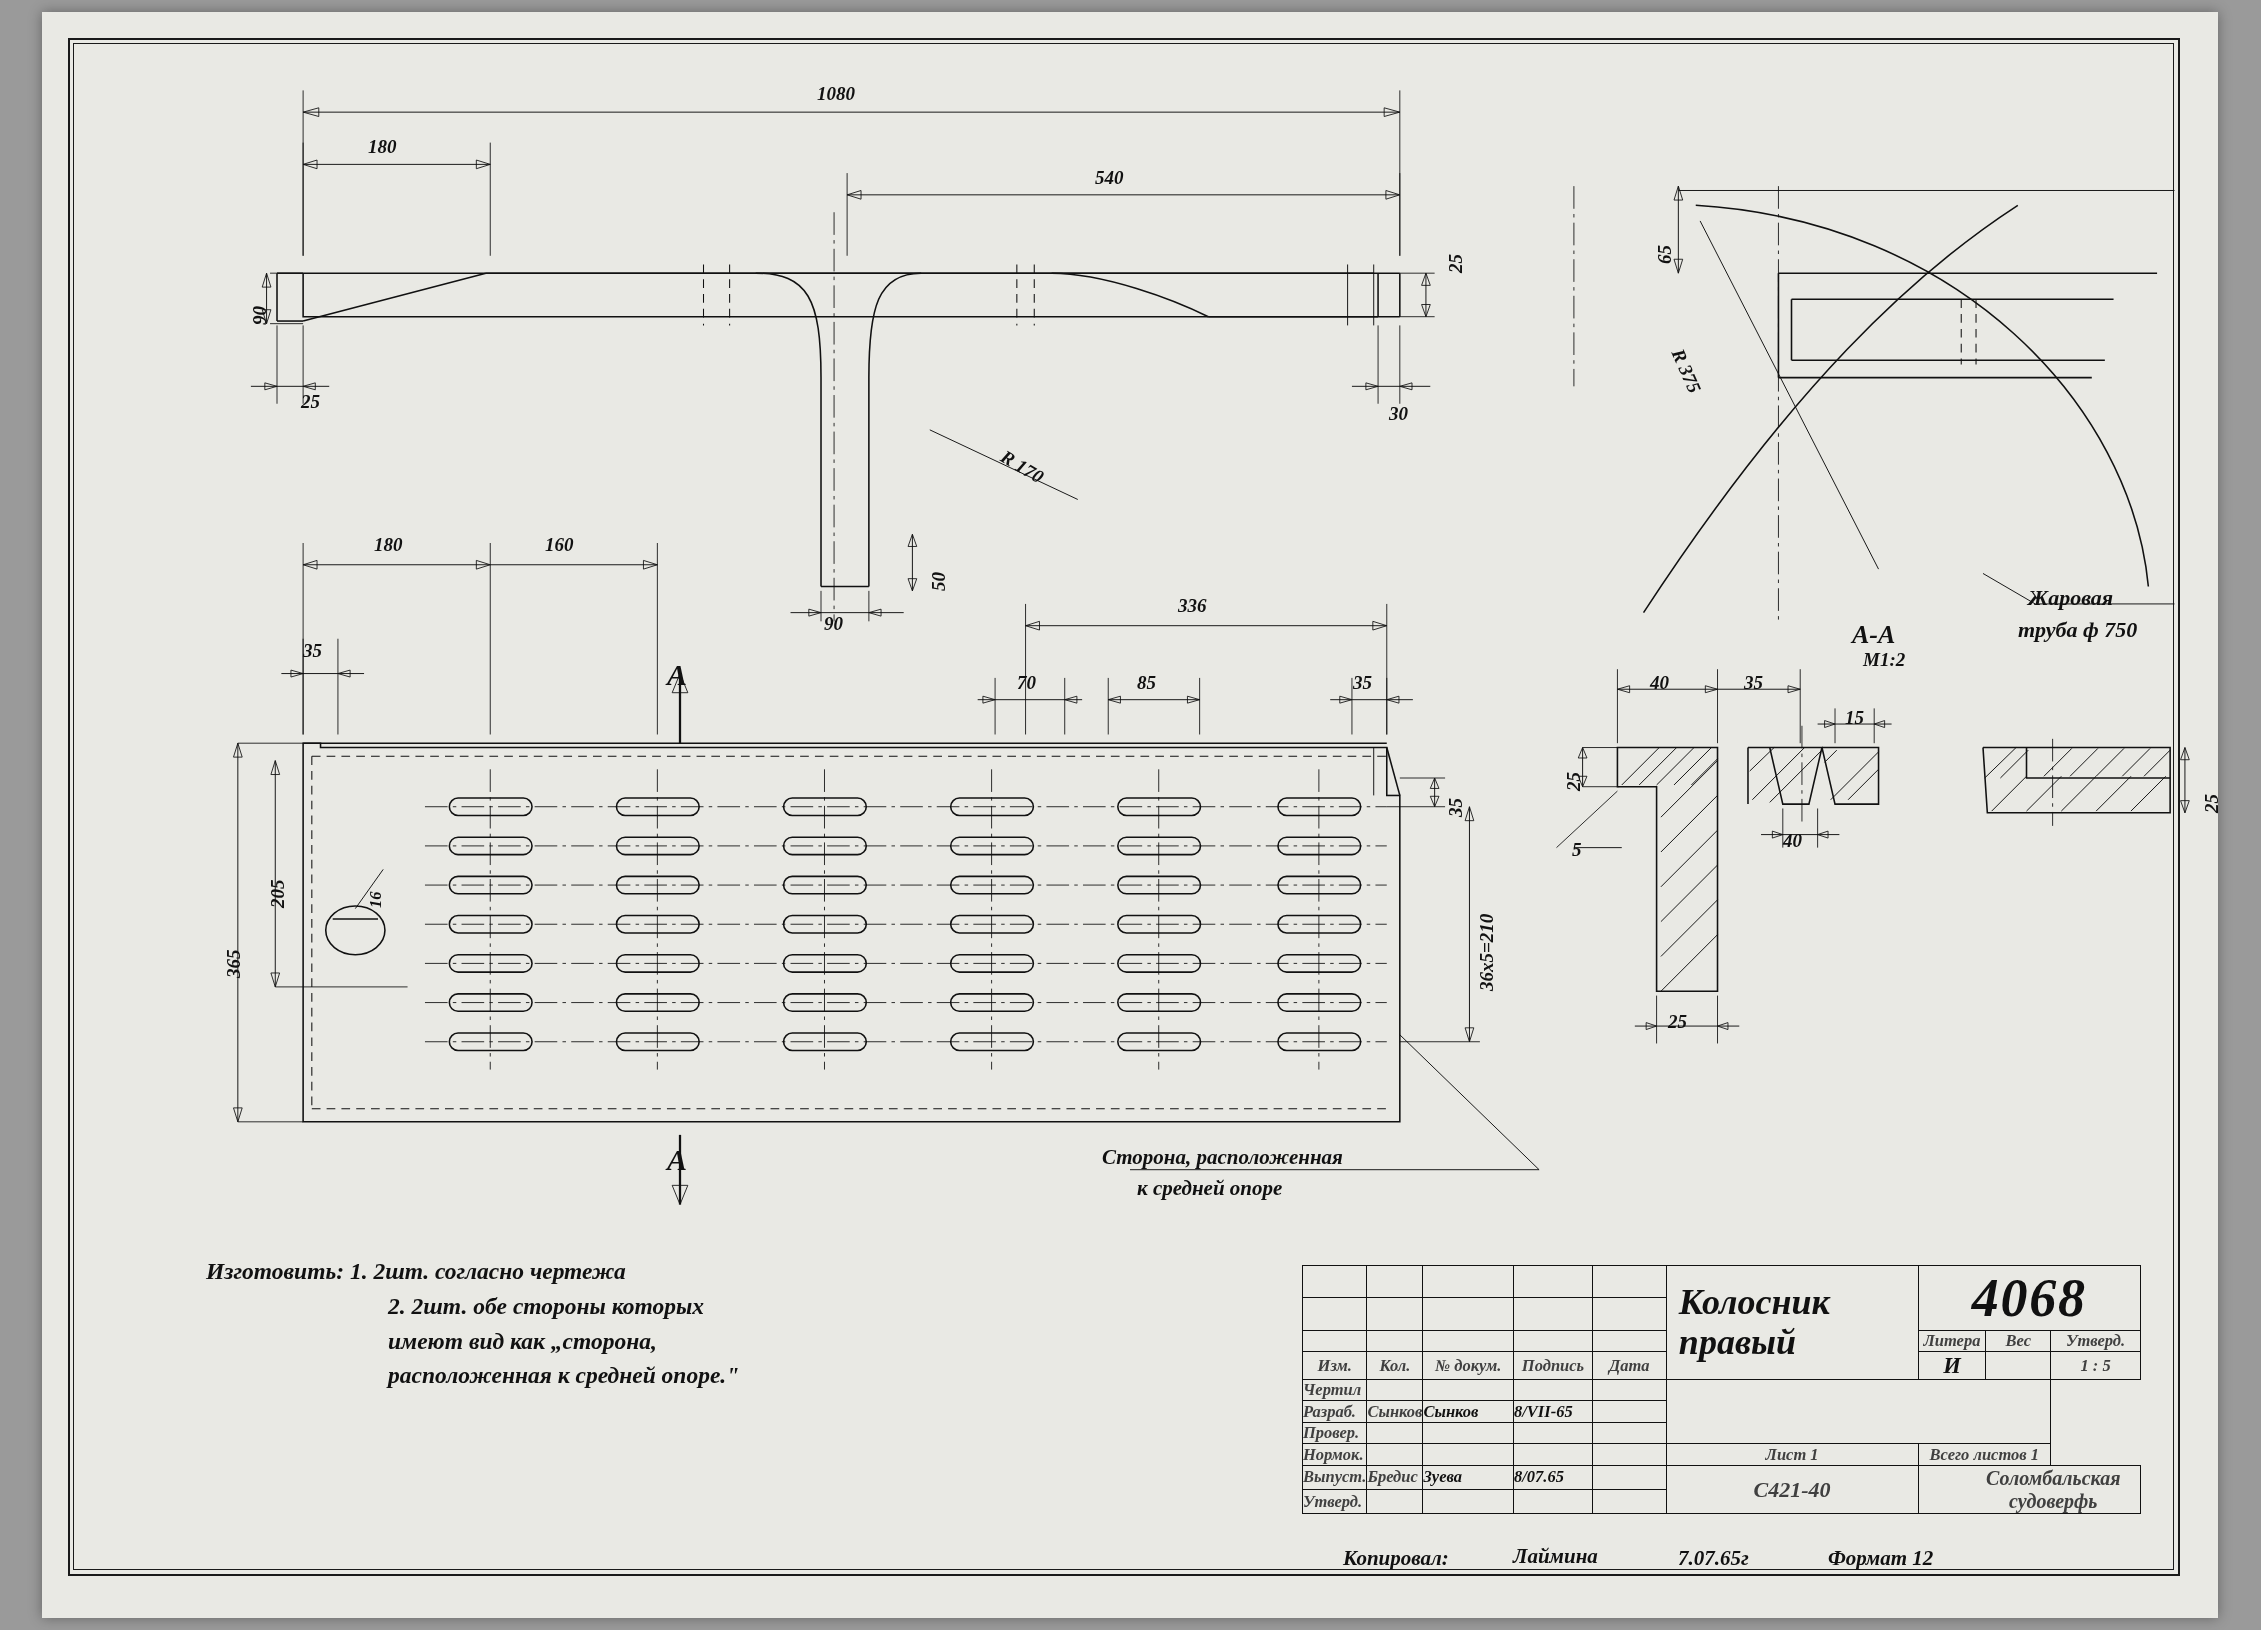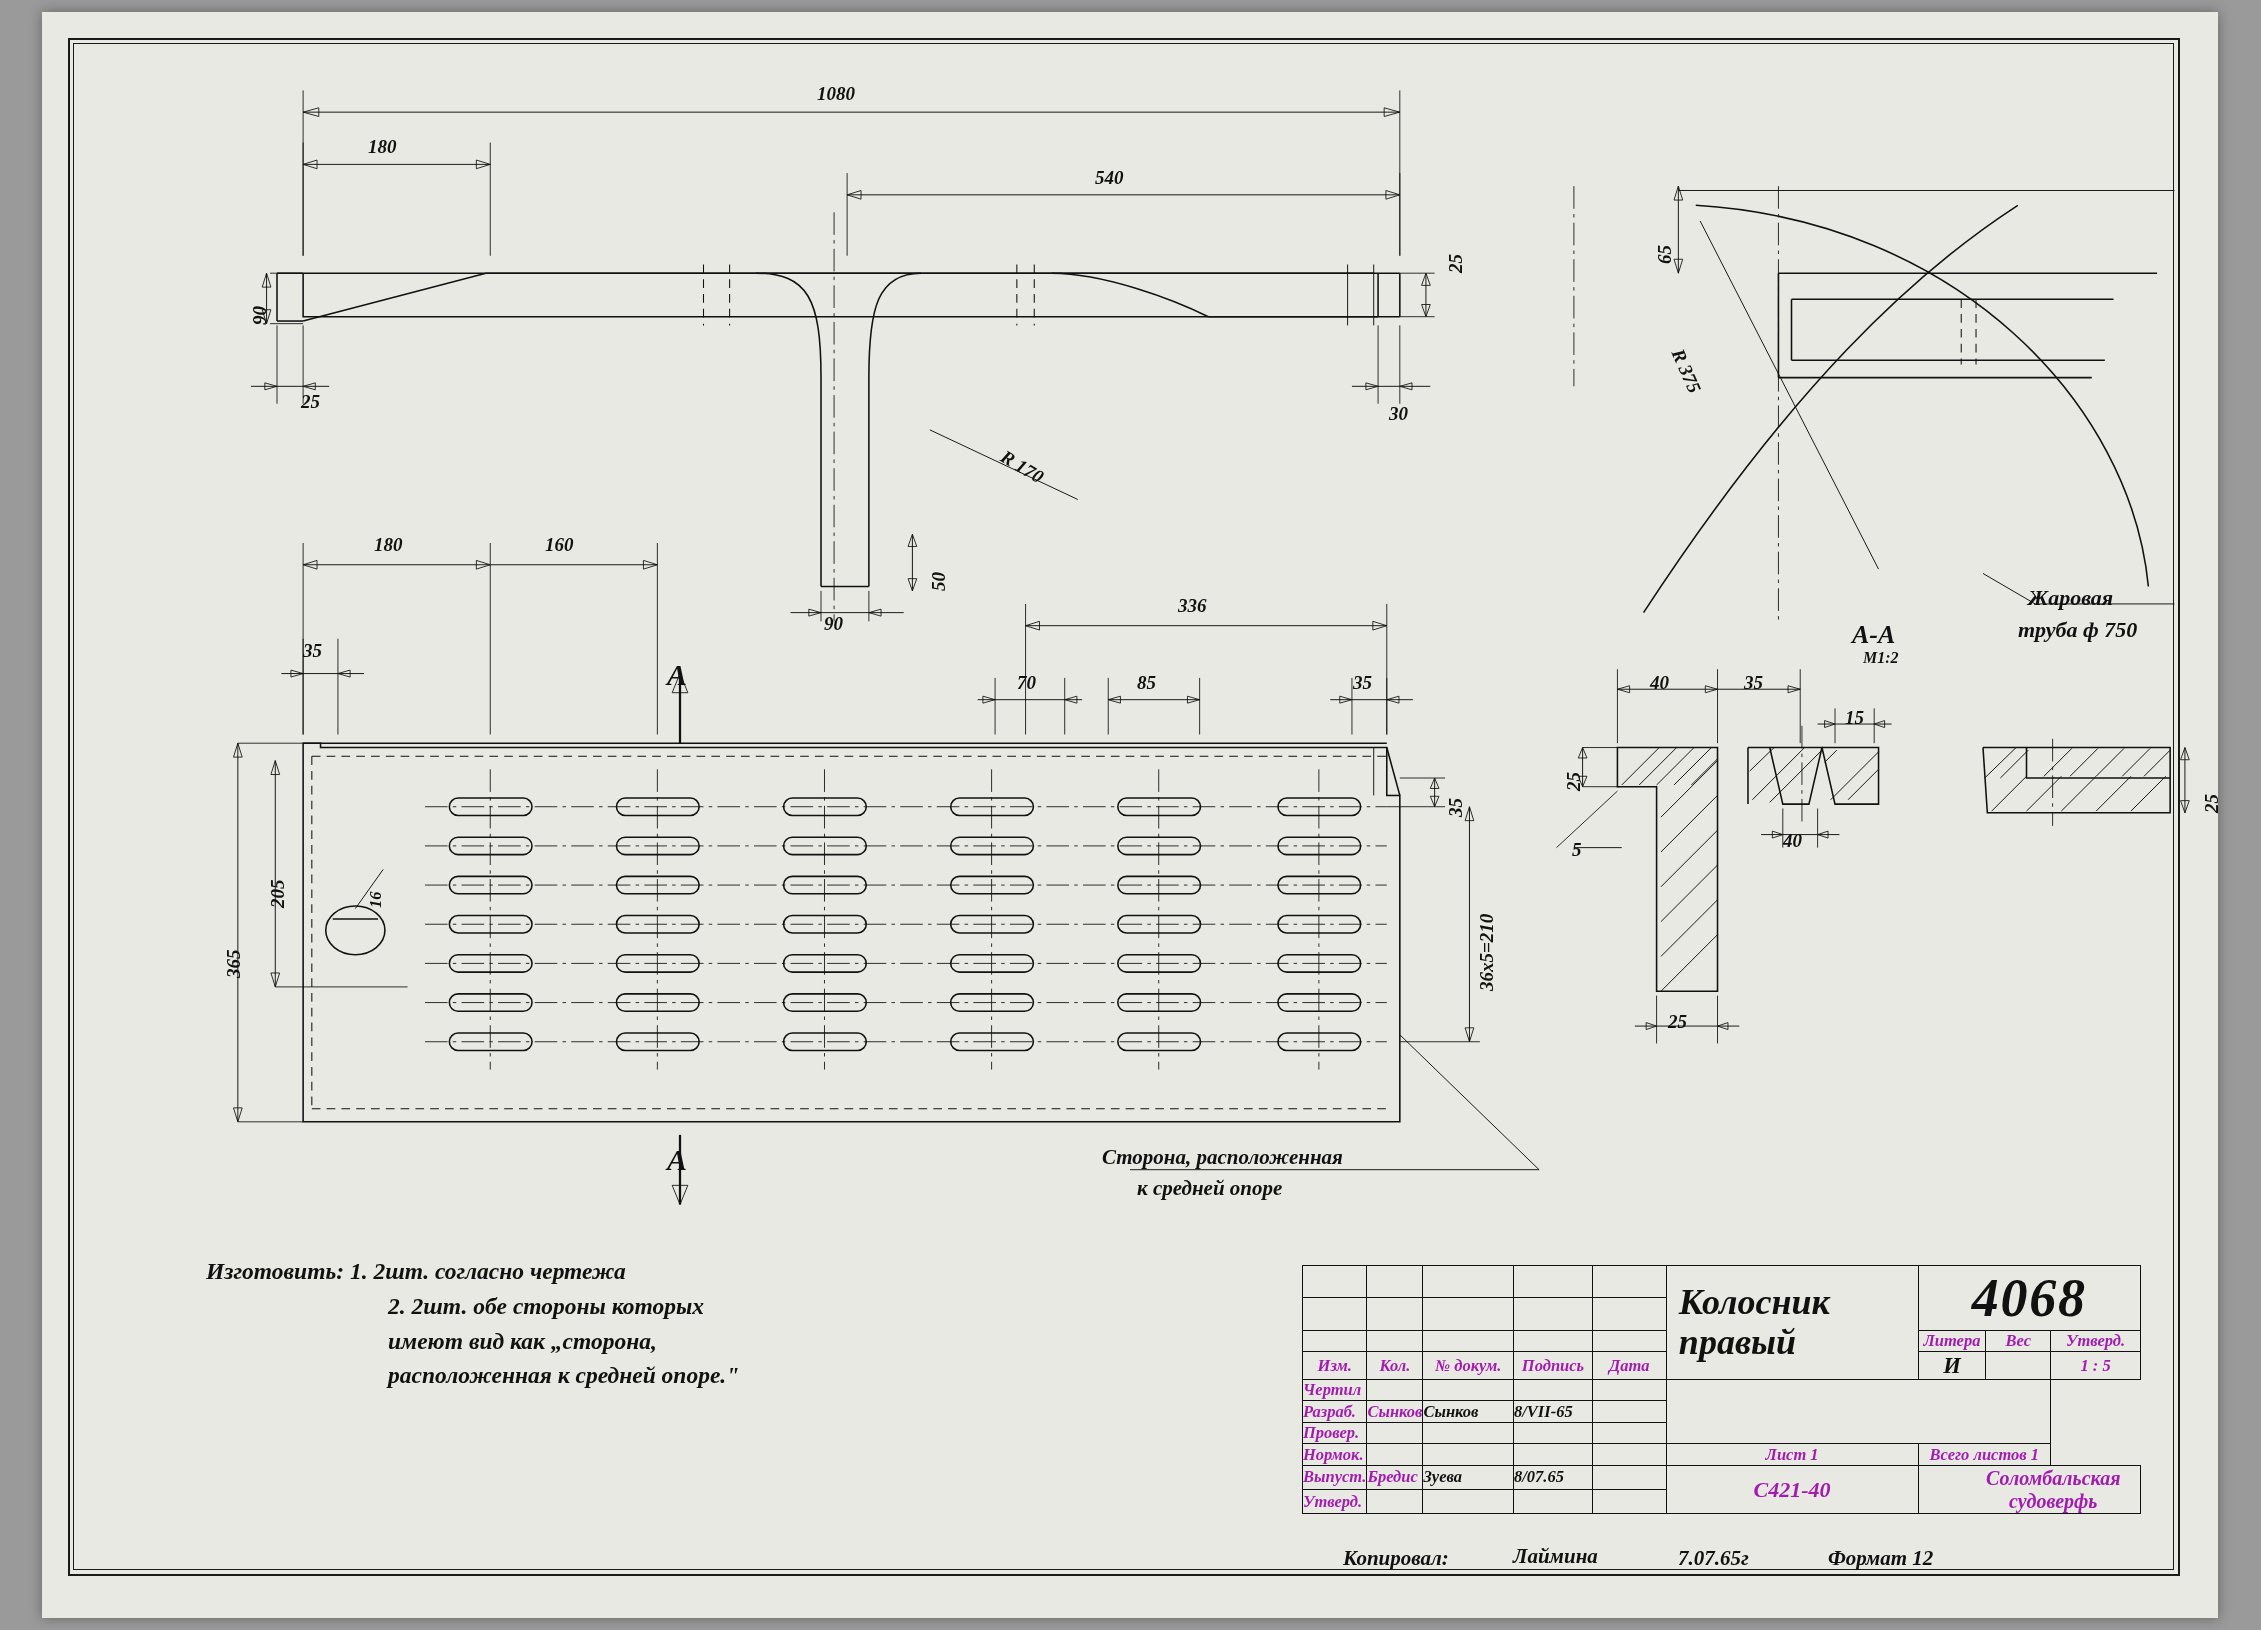--- a/index.html
+++ b/index.html
@@ -21,21 +21,21 @@
   .med{stroke-width:1.8;}
   .thick{stroke-width:2.6;}
   .cl{stroke:#111;stroke-width:1;stroke-dasharray:26 6 4 6;}
   .hid{stroke:#111;stroke-width:1.2;stroke-dasharray:10 7;}
   .ext{stroke:#111;stroke-width:1;}
 
   
   #tb{position:absolute;left:1260px;top:1253px;width:839px;height:249px;}
   #tb table{border-collapse:collapse;width:100%;height:100%;}
   #tb td{border:1.4px solid #111;padding:0;}
-  .tbtxt{font-family:"Liberation Serif",serif;font-style:italic;font-weight:700;font-size:16.5px;color:#a21caf;padding-left:4.4px;white-space:nowrap;}
+  .tbtxt{font-family:"Liberation Serif",serif;font-style:italic;font-weight:700;font-size:16.5px;color:#404040;padding-left:4.4px;white-space:nowrap;}
   .tbtxt.c{text-align:center;padding-left:0;}
   .big-title{font-family:"Liberation Serif",serif;font-style:italic;font-weight:700;font-size:36px;color:#111;line-height:1.1;text-align:left;padding-left:12.2px;}
   .num{font-family:"Liberation Serif",serif;font-style:italic;font-weight:700;font-size:54px;text-align:center;color:#111;letter-spacing:1.7px;}
   .note{position:absolute;font-family:"Liberation Serif",serif;font-style:italic;font-weight:700;font-size:23.5px;color:#111;white-space:nowrap;line-height:1.42;}
   .hand{font-family:"Liberation Serif",serif;font-style:italic;font-weight:700;color:#111;}
 </style>
 </head>
 <body>
 
 <div id="sheet">
@@ -413,21 +413,21 @@
 
     <div class="note" style="left:1060px;top:1131px;font-size:21px;">Сторона, расположенная</div>
     <div class="note" style="left:1095px;top:1162px;font-size:21px;">к средней опоре</div>
 
     <div class="lbl dim vert" style="left:1612px;top:252px;">65</div>
     <div class="lbl dim" style="left:1621px;top:348px;transform:rotate(66deg);">R 375</div>
     <div class="note" style="left:1986px;top:570px;font-size:22px;">Жаровая</div>
     <div class="note" style="left:1976px;top:602px;font-size:22px;">труба ф 750</div>
 
     <div class="lbl" style="left:1810px;top:608px;font-size:26px;">А-А</div>
-    <div class="lbl" style="left:1821px;top:637px;font-size:16px;">М1:2</div>
+    <div class="lbl" style="left:1821px;top:637px;font-size:19px;">М1:2</div>
     <div class="lbl dim" style="left:1608px;top:660px;">40</div>
     <div class="lbl dim" style="left:1702px;top:660px;">35</div>
     <div class="lbl dim" style="left:1803px;top:695px;">15</div>
     <div class="lbl dim vert" style="left:1521px;top:779px;">25</div>
     <div class="lbl dim" style="left:1530px;top:827px;">5</div>
     <div class="lbl dim" style="left:1741px;top:818px;">40</div>
     <div class="lbl dim" style="left:1626px;top:999px;">25</div>
     <div class="lbl dim vert" style="left:2159px;top:801px;">25</div>
 
     <div class="note" style="left:164px;top:1243px;">Изготовить: 1. 2шт. согласно чертежа</div>

